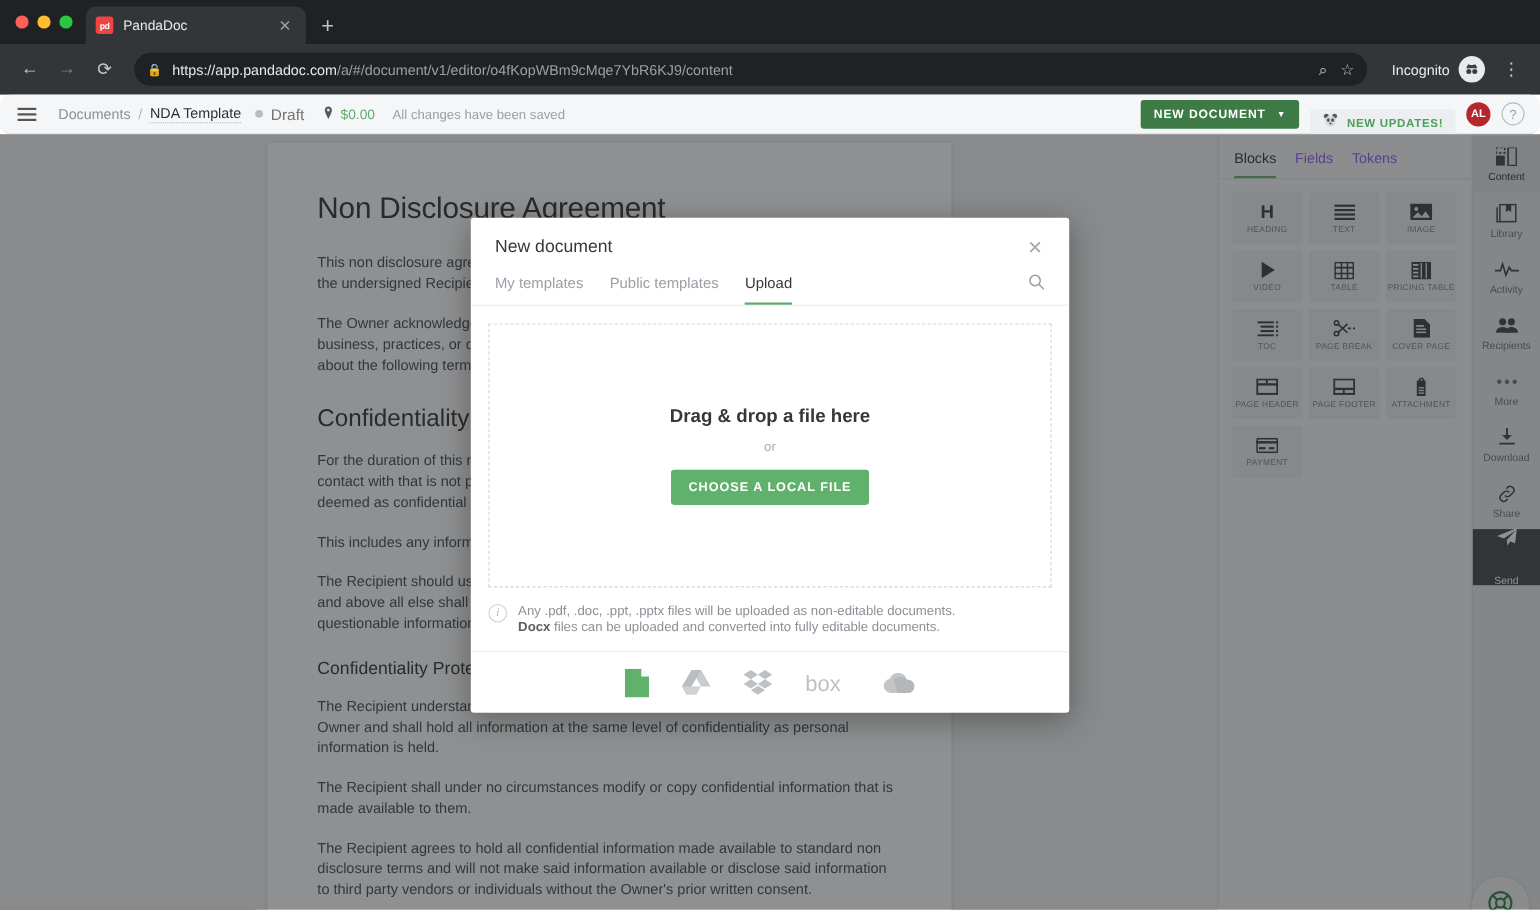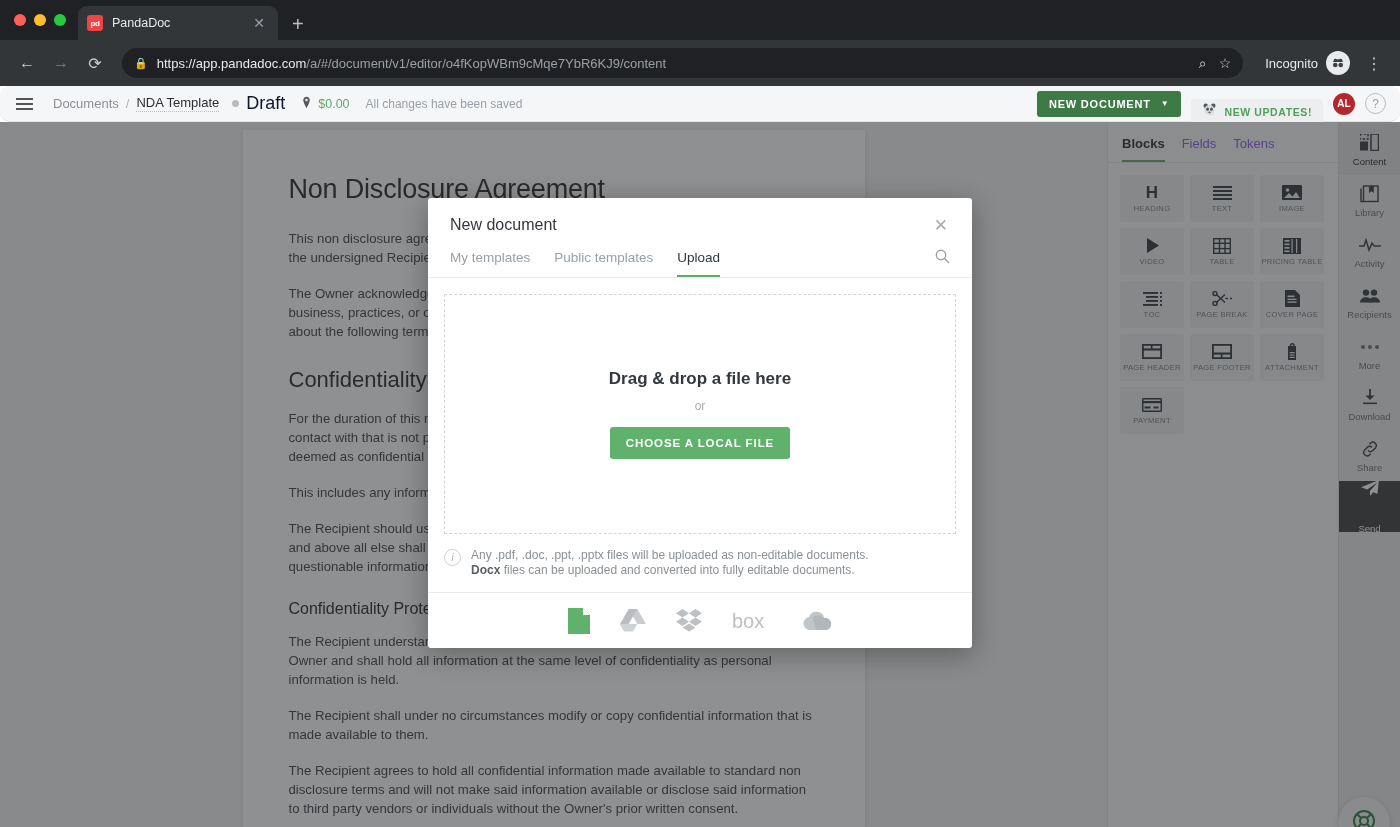--- a/index.html
+++ b/index.html
@@ -79,21 +79,21 @@
   }
   .hamburger { display: flex; flex-direction: column; gap: 3px; padding: 6px 10px 6px 6px; }
   .hamburger i { display: block; width: 17px; height: 2px; background: #555; }
   .crumbs { display: flex; align-items: center; gap: 7px; font-size: 13px; margin-left: 10px; }
   .crumb-root { color: #8b9096; }
   .crumb-sep { color: #b0b4b8; }
   .crumb-name {
     color: #2b2f33; border-bottom: 1px dotted #b9bdc1; padding-bottom: 1px;
   }
   .status-dot { width: 7px; height: 7px; border-radius: 50%; background: #b7bcc0; display: inline-block; margin-left: 6px; }
-  .status-text { color: #0f172a; font-size: 18px; }
+  .status-text { color: #737373; font-size: 14px; }
   .price-tag { margin-left: 8px; display: flex; align-items: center; gap: 5px; }
   .price-val { color: #5fab68; font-size: 12.5px; }
   .saved-text { color: #9aa0a6; font-size: 12px; margin-left: 9px; }
 
   .header-right { margin-left: auto; display: flex; align-items: center; gap: 10px; padding-right: 4px; }
   .btn-newdoc {
     background: #3d7a45; color: #fff; font-size: 11px; font-weight: bold;
     letter-spacing: 0.8px; height: 26px; border-radius: 3px;
     display: flex; align-items: center; gap: 10px; padding: 0 12px;
   }
@@ -123,21 +123,21 @@
   .doc-h1 { font-size: 27px; color: #2b2b2b; font-weight: 400; margin-bottom: 24px; letter-spacing: -0.2px; }
   .doc-h2 { font-size: 22px; color: #2b2b2b; font-weight: 400; margin: 26px 0 16px; }
   .doc-h3 { font-size: 16px; color: #2b2b2b; font-weight: 400; margin: 24px 0 14px; }
   .doc-p { font-size: 13.2px; line-height: 19px; color: #40454a; margin-bottom: 17px; }
   .token-hl { background: #e8e4a8; color: #3a3a2a; }
 
   
   .blocks-panel { width: 231px; background: #f7f8f9; border-left: 1px solid #e3e5e7; }
   .panel-tabs { display: flex; gap: 17px; padding: 14px 14px 0; border-bottom: 1px solid #e3e5e7; }
   .panel-tab { font-size: 13px; color: #8b5cf6; padding-bottom: 9px; border-bottom: 2px solid transparent; }
-  .panel-tab.active { color: #2b2f33; font-weight: bold; border-bottom-color: #5fab68; }
+  .panel-tab.active { color: #2b2f33; font-weight: normal; border-bottom-color: #5fab68; }
   .blocks-grid { display: flex; flex-wrap: wrap; gap: 6px; padding: 12px 12px; }
   .block-card {
     width: 64px; height: 47px; background: #eceef0; border-radius: 3px;
     display: flex; flex-direction: column; align-items: center; justify-content: center; gap: 4px;
   }
   .block-ico { height: 17px; display: flex; align-items: center; justify-content: center; color: #33383d; }
   .block-label { font-size: 7.6px; color: #7c8186; letter-spacing: 0.3px; text-align: center; line-height: 1; }
 
   .rail { width: 62px; background: #e9eaec; border-left: 1px solid #dcdee0; padding-top: 2px; }
   .rail-item {

